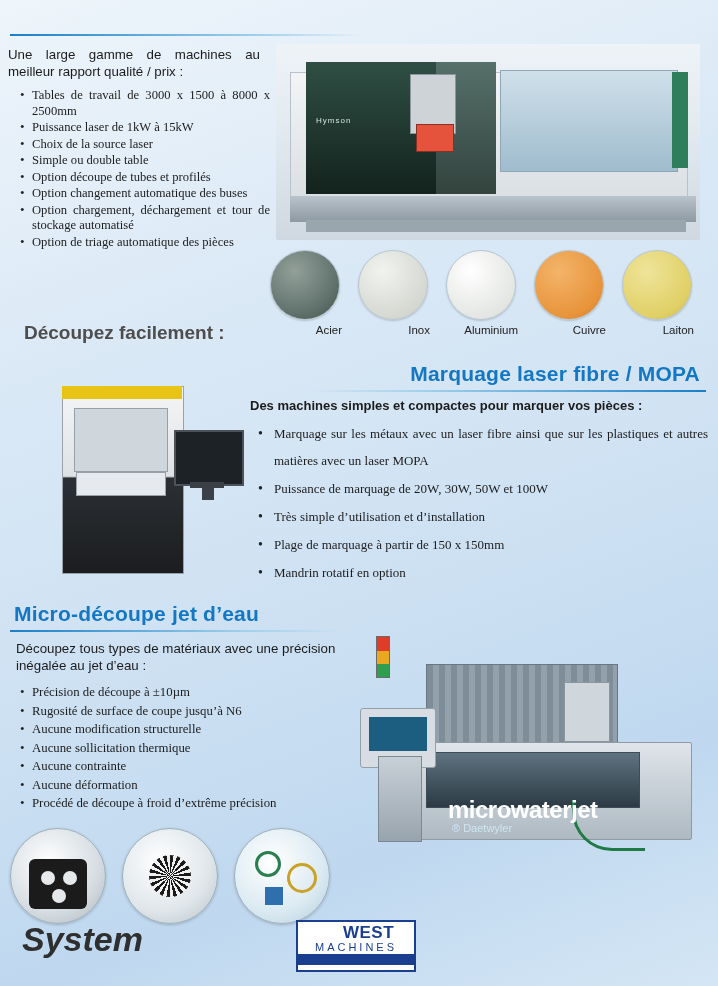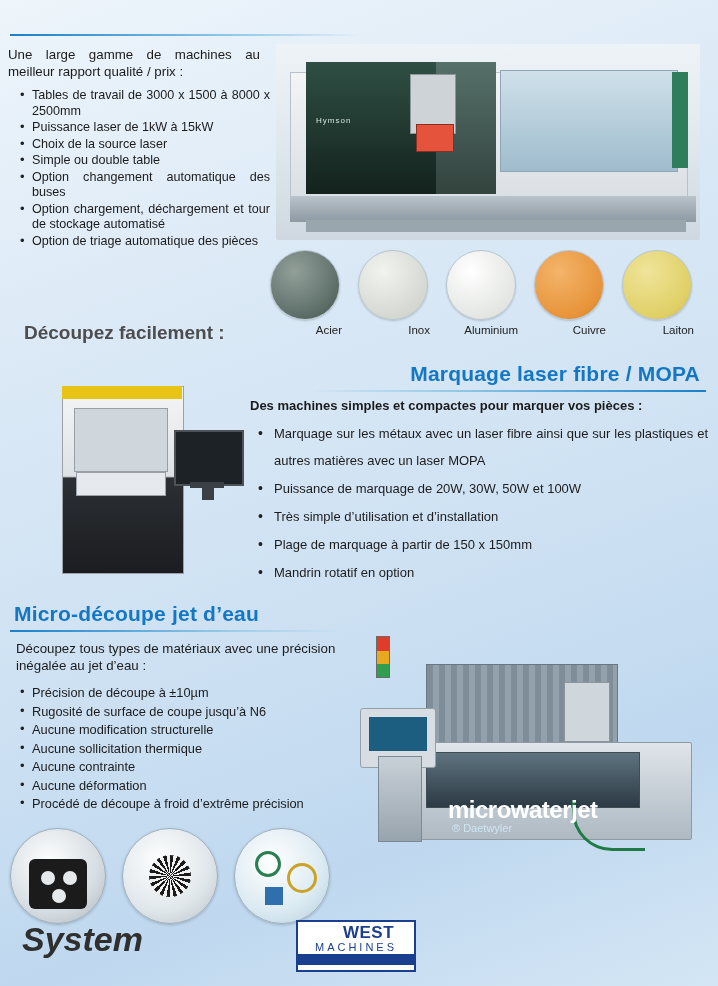--- a/index.html
+++ b/index.html
@@ -19,21 +19,21 @@
   .rule{height:2px;background:linear-gradient(90deg,#1b7fc6 0%,#9fd0ea 70%,rgba(255,255,255,0) 100%);}
 
   
   #sec-laser{position:absolute;left:0;top:0;width:718px;height:352px;}
   #sec-laser .title{position:absolute;left:14px;top:6px;}
   #sec-laser .rule{position:absolute;left:10px;top:34px;width:352px;}
   .intro{
     position:absolute;left:8px;top:46px;width:252px;
     font-size:13.3px;color:#1c1c1c;line-height:17px;text-align:justify;
   }
-  ul.bl{margin:0;padding:0;list-style:none;}
+  ul.bl{margin:0;padding:0;list-style:none;font-family:Liberation Serif, serif;}
   ul.bl li{
     position:relative;padding-left:14px;margin:0 0 1px 0;
     font-size:12.6px;color:#1c1c1c;line-height:15.5px;text-align:justify;
   }
   ul.bl li:before{
     content:"•";position:absolute;left:2px;top:-1px;font-size:13px;color:#222;
   }
   #laser-list{position:absolute;left:18px;top:88px;width:252px;}
 
   
@@ -130,20 +130,21 @@
   <div id="sec-laser">
     <div class="rule"></div>
 
     <div class="intro">Une large gamme de machines au meilleur rapport qualité / prix :</div>
 
     <ul class="bl" id="laser-list">
       <li>Tables de travail de 3000 x 1500 à 8000 x 2500mm</li>
       <li>Puissance laser de 1kW à 15kW</li>
       <li>Choix de la source laser</li>
       <li>Simple ou double table</li>
+      <li>Option découpe de tubes et profilés</li>
       <li>Option changement automatique des buses</li>
       <li>Option chargement, déchargement et tour de stockage automatisé</li>
       <li>Option de triage automatique des pièces</li>
     </ul>
 
     <div class="photo" id="laser-photo">
       <div class="body"></div>
       <div class="glass"></div>
       <div class="dark1"></div>
       <div class="dark2"></div>

